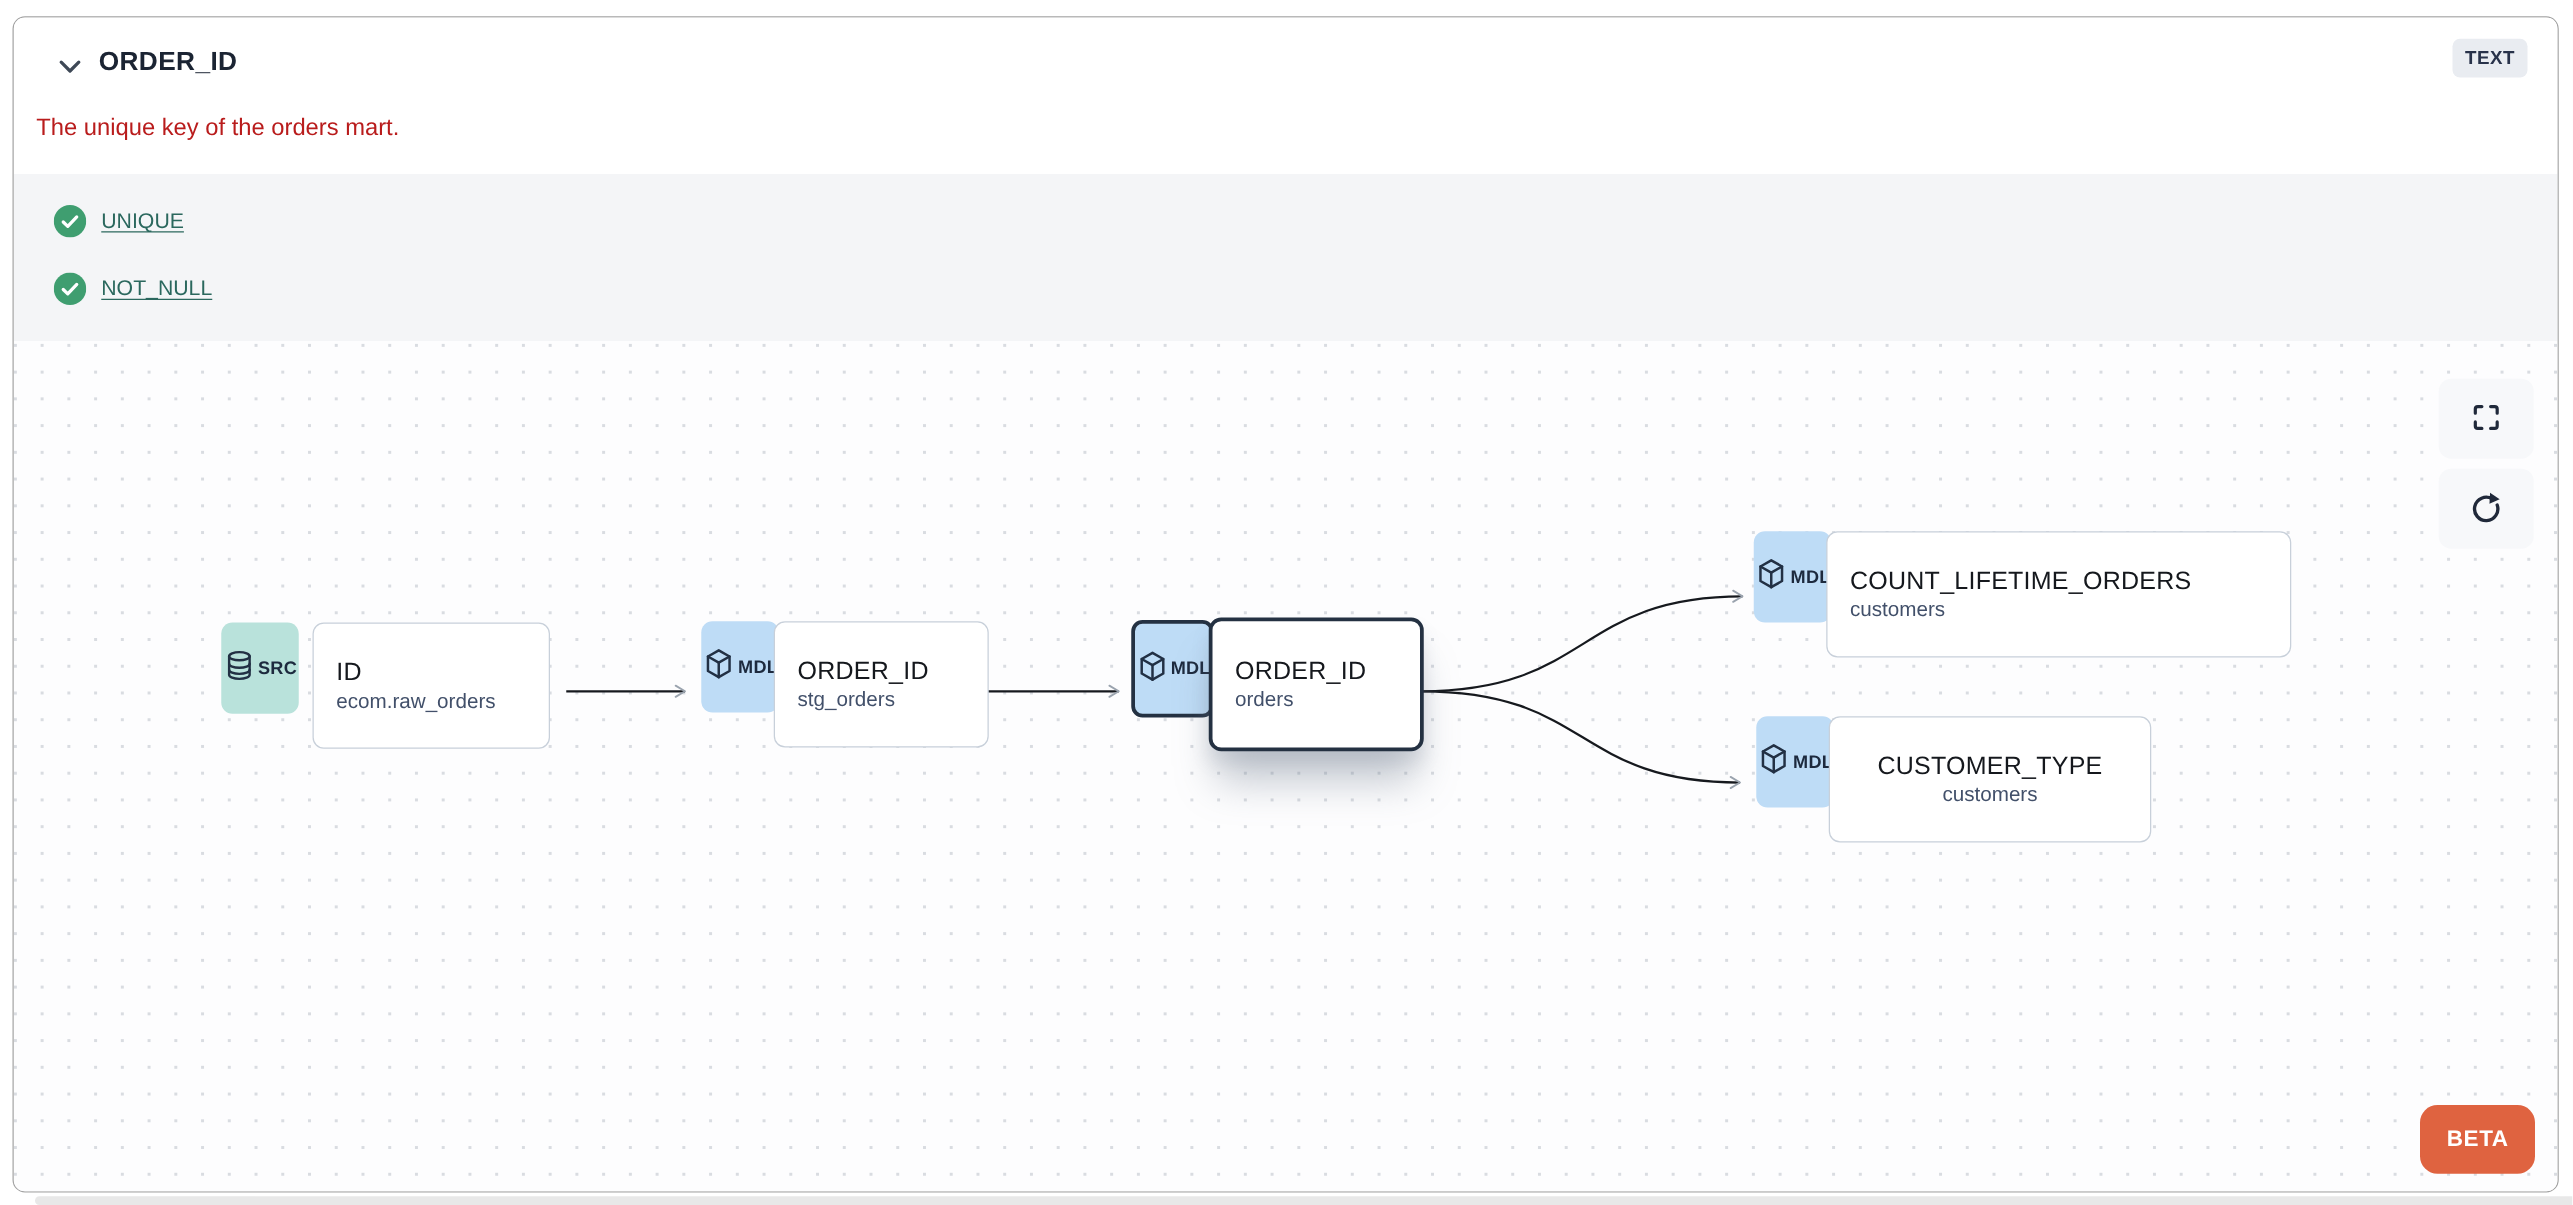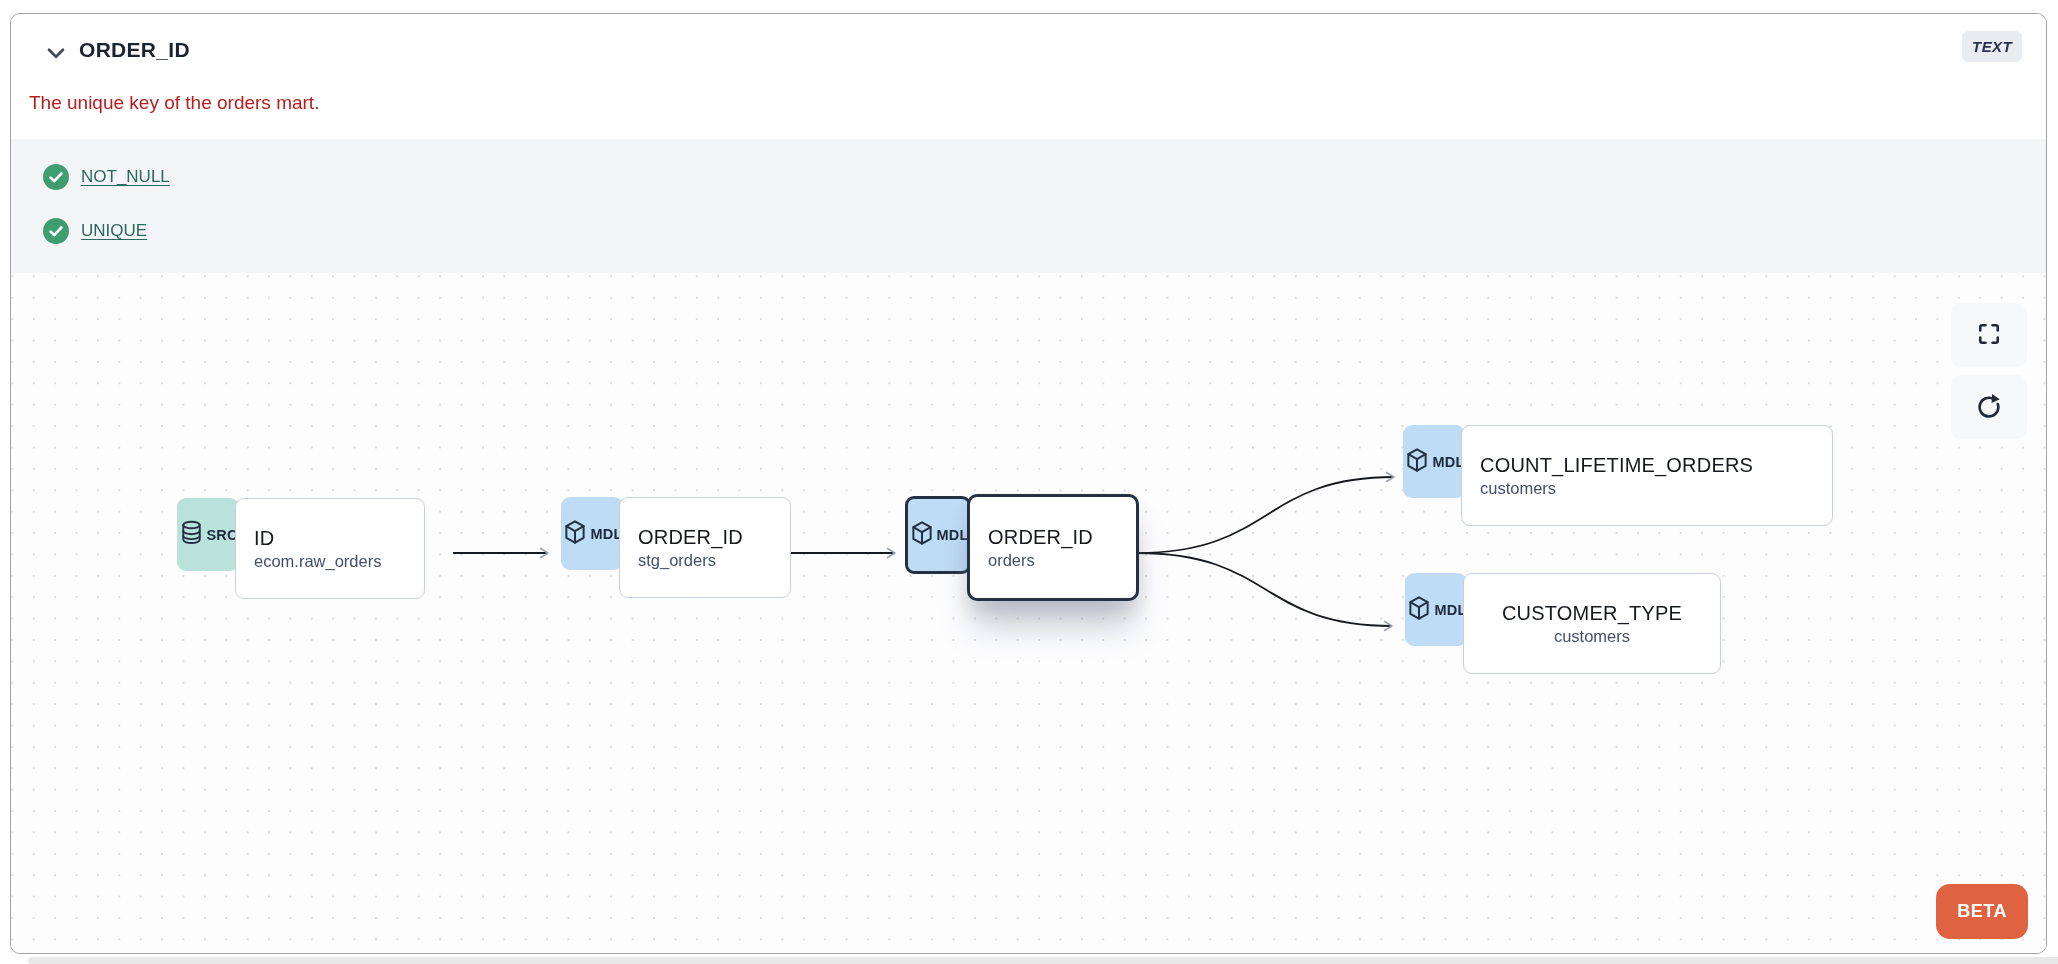--- a/index.html
+++ b/index.html
@@ -25,21 +25,21 @@
     background:none; border:none; padding:2px; cursor:pointer; color:#3e4856;
   }
   .page-title {
     position:absolute; left:68px; top:24px;
     font-size:21px; font-weight:700; letter-spacing:.3px; color:#1b2433;
   }
   .type-badge {
     position:absolute; right:24px; top:17px;
     background:#e9ecf1; color:#28324a;
     font-size:15px; font-weight:700; letter-spacing:.4px;
-    padding:7px 10px; border-radius:6px;font-style:italic;
+    padding:7px 10px; border-radius:6px;
   }
   .description {
     position:absolute; left:18px; top:78px;
     font-size:19px; color:#b91c1c;
   }
 
   
   .tests {
     height:134px; background:#f4f5f7; padding:16px 0 0 32px;
   }
@@ -128,48 +128,48 @@
   </div>
 
   <div class="tests">
     <div class="test-row">
       <span class="check-icon">
         <svg width="26" height="26" viewBox="0 0 26 26">
             <circle cx="13" cy="13" r="13" fill="#3f9e70"></circle>
             <path d="M7.6 13.6 l3.6 3.5 7.2-7.6" fill="none" stroke="#ffffff" stroke-width="2.6" stroke-linecap="round" stroke-linejoin="round"></path>
           </svg>
       </span>
-      <a class="test-link">NOT_NULL</a>
+      <a class="test-link">UNIQUE</a>
     </div>
     <div class="test-row">
       <span class="check-icon">
         <svg width="26" height="26" viewBox="0 0 26 26">
             <circle cx="13" cy="13" r="13" fill="#3f9e70"></circle>
             <path d="M7.6 13.6 l3.6 3.5 7.2-7.6" fill="none" stroke="#ffffff" stroke-width="2.6" stroke-linecap="round" stroke-linejoin="round"></path>
           </svg>
       </span>
-      <a class="test-link">UNIQUE</a>
+      <a class="test-link">NOT_NULL</a>
     </div>
   </div>
 
   <div class="canvas">
 
     <svg class="edges" width="2035" height="681" viewBox="0 0 2035 681" fill="none">
       <defs>
         <marker id="arr" viewBox="0 0 14 14" refX="11" refY="7" markerWidth="14" markerHeight="14" markerUnits="userSpaceOnUse" orient="auto">
           <path d="M3.5 2.5 L11 7 L3.5 11.5" fill="none" stroke="#9aa3ae" stroke-width="1.5" stroke-linecap="round" stroke-linejoin="round"></path>
         </marker>
       </defs>
       <path d="M442 280 H537" stroke="#16191e" stroke-width="1.8" marker-end="url(#arr)"></path>
       <path d="M778 280 H884" stroke="#16191e" stroke-width="1.8" marker-end="url(#arr)"></path>
       <path d="M1126 280 C1262 280 1250 204 1383 204" stroke="#16191e" stroke-width="1.8" marker-end="url(#arr)"></path>
       <path d="M1126 280 C1262 280 1248 353 1381 353" stroke="#16191e" stroke-width="1.8" marker-end="url(#arr)"></path>
     </svg>
 
-    <div class="node" style="left:166px; top:225px;">
+    <div class="node" style="left:166px; top:225px;gap:15px;">
       <div class="badge src">
         <span>
           <svg width="27" height="27" viewBox="0 0 24 24" fill="none" stroke="currentColor" stroke-width="1.7" stroke-linecap="round" stroke-linejoin="round">
             <ellipse cx="12" cy="5.3" rx="7.3" ry="2.9"></ellipse>
             <path d="M4.7 5.3 v13.2 c0 1.6 3.27 2.9 7.3 2.9 s7.3-1.3 7.3-2.9 V5.3"></path>
             <path d="M4.7 10.6 c0 1.6 3.27 2.9 7.3 2.9 s7.3-1.3 7.3-2.9"></path>
             <path d="M4.7 15 c0 1.6 3.27 2.9 7.3 2.9 s7.3-1.3 7.3-2.9"></path>
           </svg>
         </span>
         <span class="badge-label">SRC</span>

